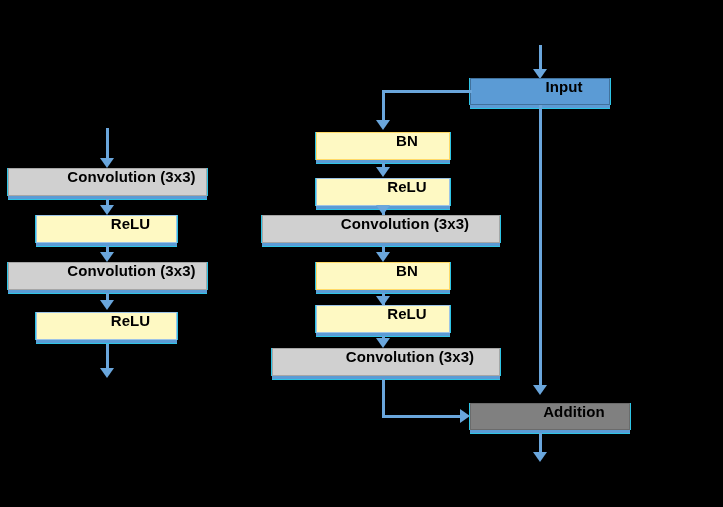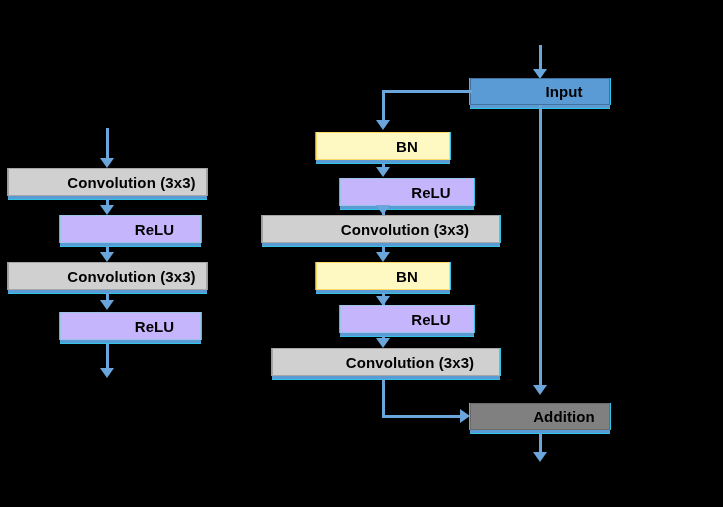--- a/index.html
+++ b/index.html
@@ -14,39 +14,38 @@
     height: 507px;
     background: #000000;
     overflow: hidden;
     font-family: "Liberation Sans", sans-serif;
   }
   
   .node {
     position: absolute;
     box-sizing: border-box;
     display: flex;
-    align-items: center;
     justify-content: center;
     border: 1px solid #9a9a9a;
     color: #000000;
     font-weight: bold;
     font-size: 15px;
     letter-spacing: 0.1px;
     line-height: 1;
     white-space: nowrap;
     
     box-shadow:
        0 3px 0 0 #5b9bd5,
        0 4px 0 0 #2ec5e6,
        1px 0 0 0 #2ec5e6,
       -1px 0 0 0 #2ec5e6;
     padding-left: 48px;
   }
   .node.gray   { background: #d0d0d0; border-color: #a6a6a6; }
-  .node.lblue  { background: #c4b5fd; border-color: #9dc3e6; margin-left: 24px; }
+  .node.lblue  { background: #fef9c3; border-color: #9dc3e6; }
   .node.yellow { background: #fef9c3; border-color: #ffd966; }
   .node.mblue  { background: #5b9bd5; border-color: #41719c; }
   .node.dgray  { background: #808080; border-color: #6b6b6b; }
 
   
   .vline {
     position: absolute;
     width: 3px;
     background: #6aa6dc;
   }
@@ -158,20 +157,20 @@
     <span>Convolution (3x3)</span>
   </div>
 
   <div class="vline" style="left:382px; top:379px; height:38px;"></div>
   <div class="hline" style="left:382px; top:415px; width:82px;"></div>
   <div class="arrow-right" style="left:460px; top:409px;"></div>
 
   <div class="vline" style="left:539px; top:105px; height:282px;"></div>
   <div class="arrow-down" style="left:533px; top:385px;"></div>
 
-  <div class="node dgray" style="left:470px; top:403px; width:140px; height:27px;">
+  <div class="node dgray" style="left:470px; top:403px; width:160px; height:27px;">
     <span>Addition</span>
   </div>
 
   <div class="vline" style="left:539px; top:433px; height:22px;"></div>
   <div class="arrow-down" style="left:533px; top:452px;"></div>
 
 </div>
 
 </body></html>

